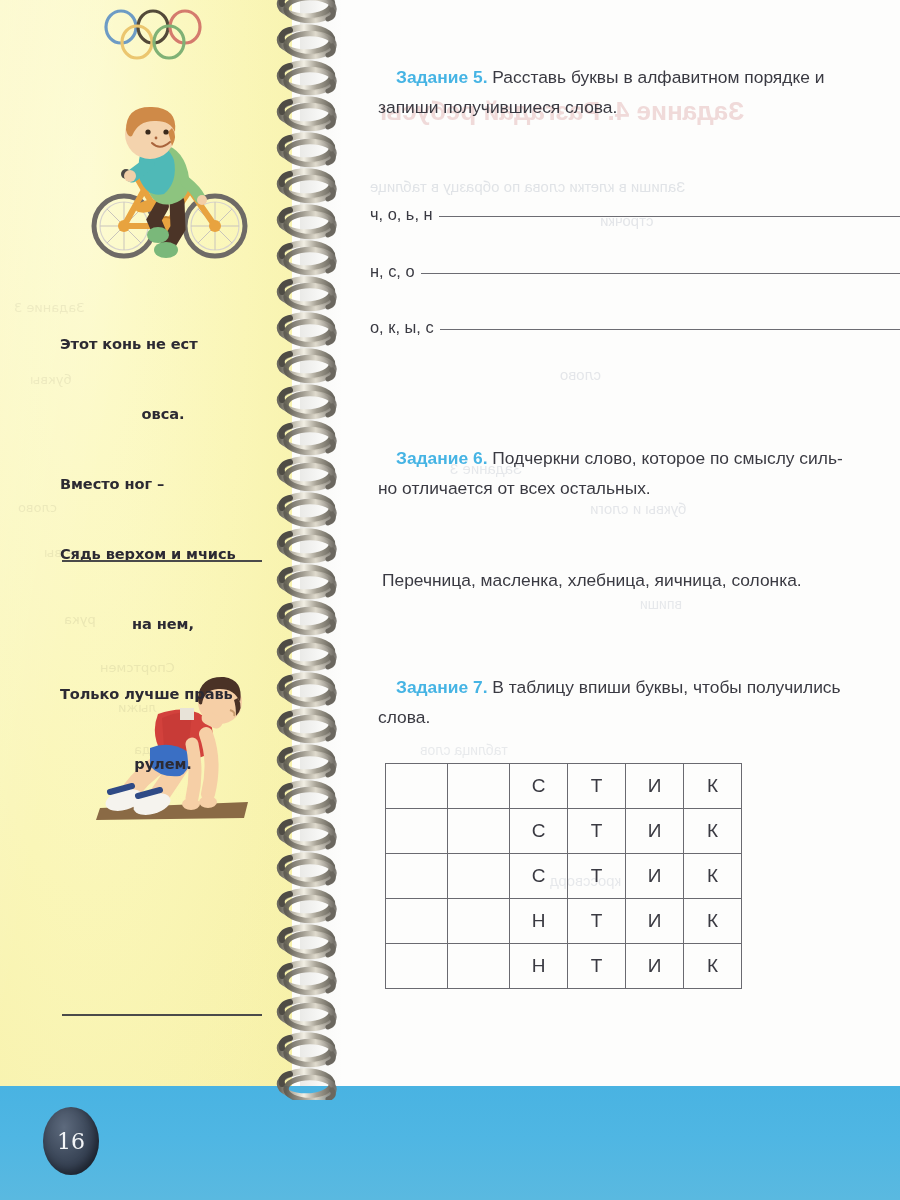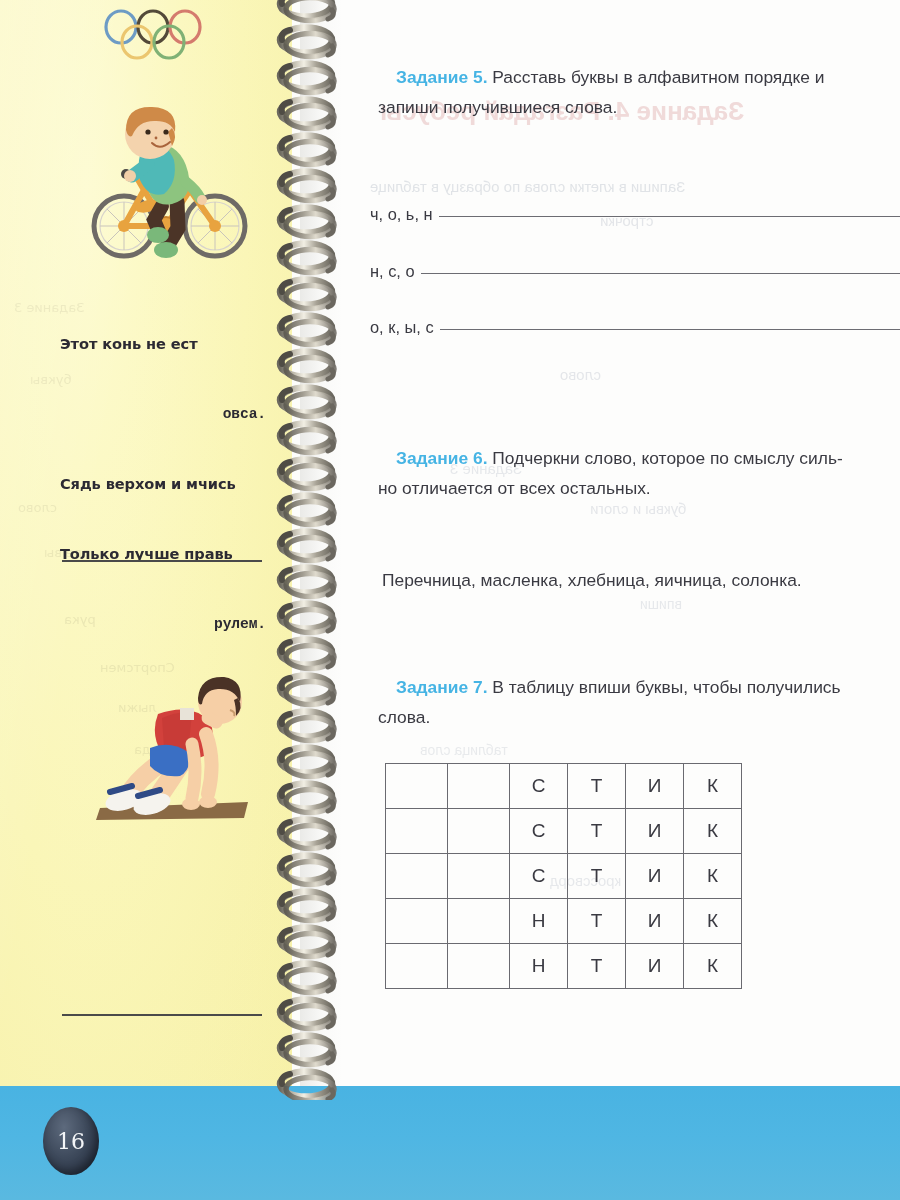--- a/index.html
+++ b/index.html
@@ -85,21 +85,21 @@
     width: 206px;
     left: 60px;
     font-family: "DejaVu Sans", sans-serif;
     font-weight: bold;
     font-size: 14.6px;
     line-height: 24px;
     color: #2c2a33;
     letter-spacing: -0.1px;
   }
   .poem .ln { display: block; white-space: nowrap; margin-top: 46px; }
-  .ln.r { text-align: right; font-family: Liberation Mono, monospace; }
+  .ln.r { text-align: center; }
   .ln.l { text-align: left; }
 
   #poem1 { top: 286px; }
   #poem2 { top: 848px; }
   #poem2 .gap { display: block; height: 22px; }
 
   .answer-line {
     position: absolute;
     left: 62px;
     width: 200px;
@@ -366,21 +366,23 @@
     <path d="M110 36 Q112 14 136 15 Q156 18 152 40 Q146 26 130 27 Q116 28 114 42 Q110 44 110 36 Z" fill="#4a3226"></path>
     <path d="M150 36 Q156 46 148 54 Q148 44 146 38 Z" fill="#4a3226"></path>
     <path d="M142 48 Q148 50 146 54" stroke="#c79a6c" stroke-width="2" fill="none"></path>
 
     <path d="M120 56 L128 60" stroke="#f6cfa6" stroke-width="13" stroke-linecap="round"></path>
   </svg>
 
   <div class="poem" id="poem1">
     <span class="ln l">Этот конь не ест</span>
     <span class="ln r">овса.</span>
+    <span class="ln l">Вместо ног –</span>
     <span class="ln l">Сядь верхом и мчись</span>
+    <span class="ln r">на нем,</span>
     <span class="ln l">Только лучше правь</span>
     <span class="ln r">рулем.</span>
   </div>
 
   <div class="answer-line" id="sb-line-1"></div>
 
 
   <div class="answer-line" id="sb-line-2"></div>
 
   <div id="content">

